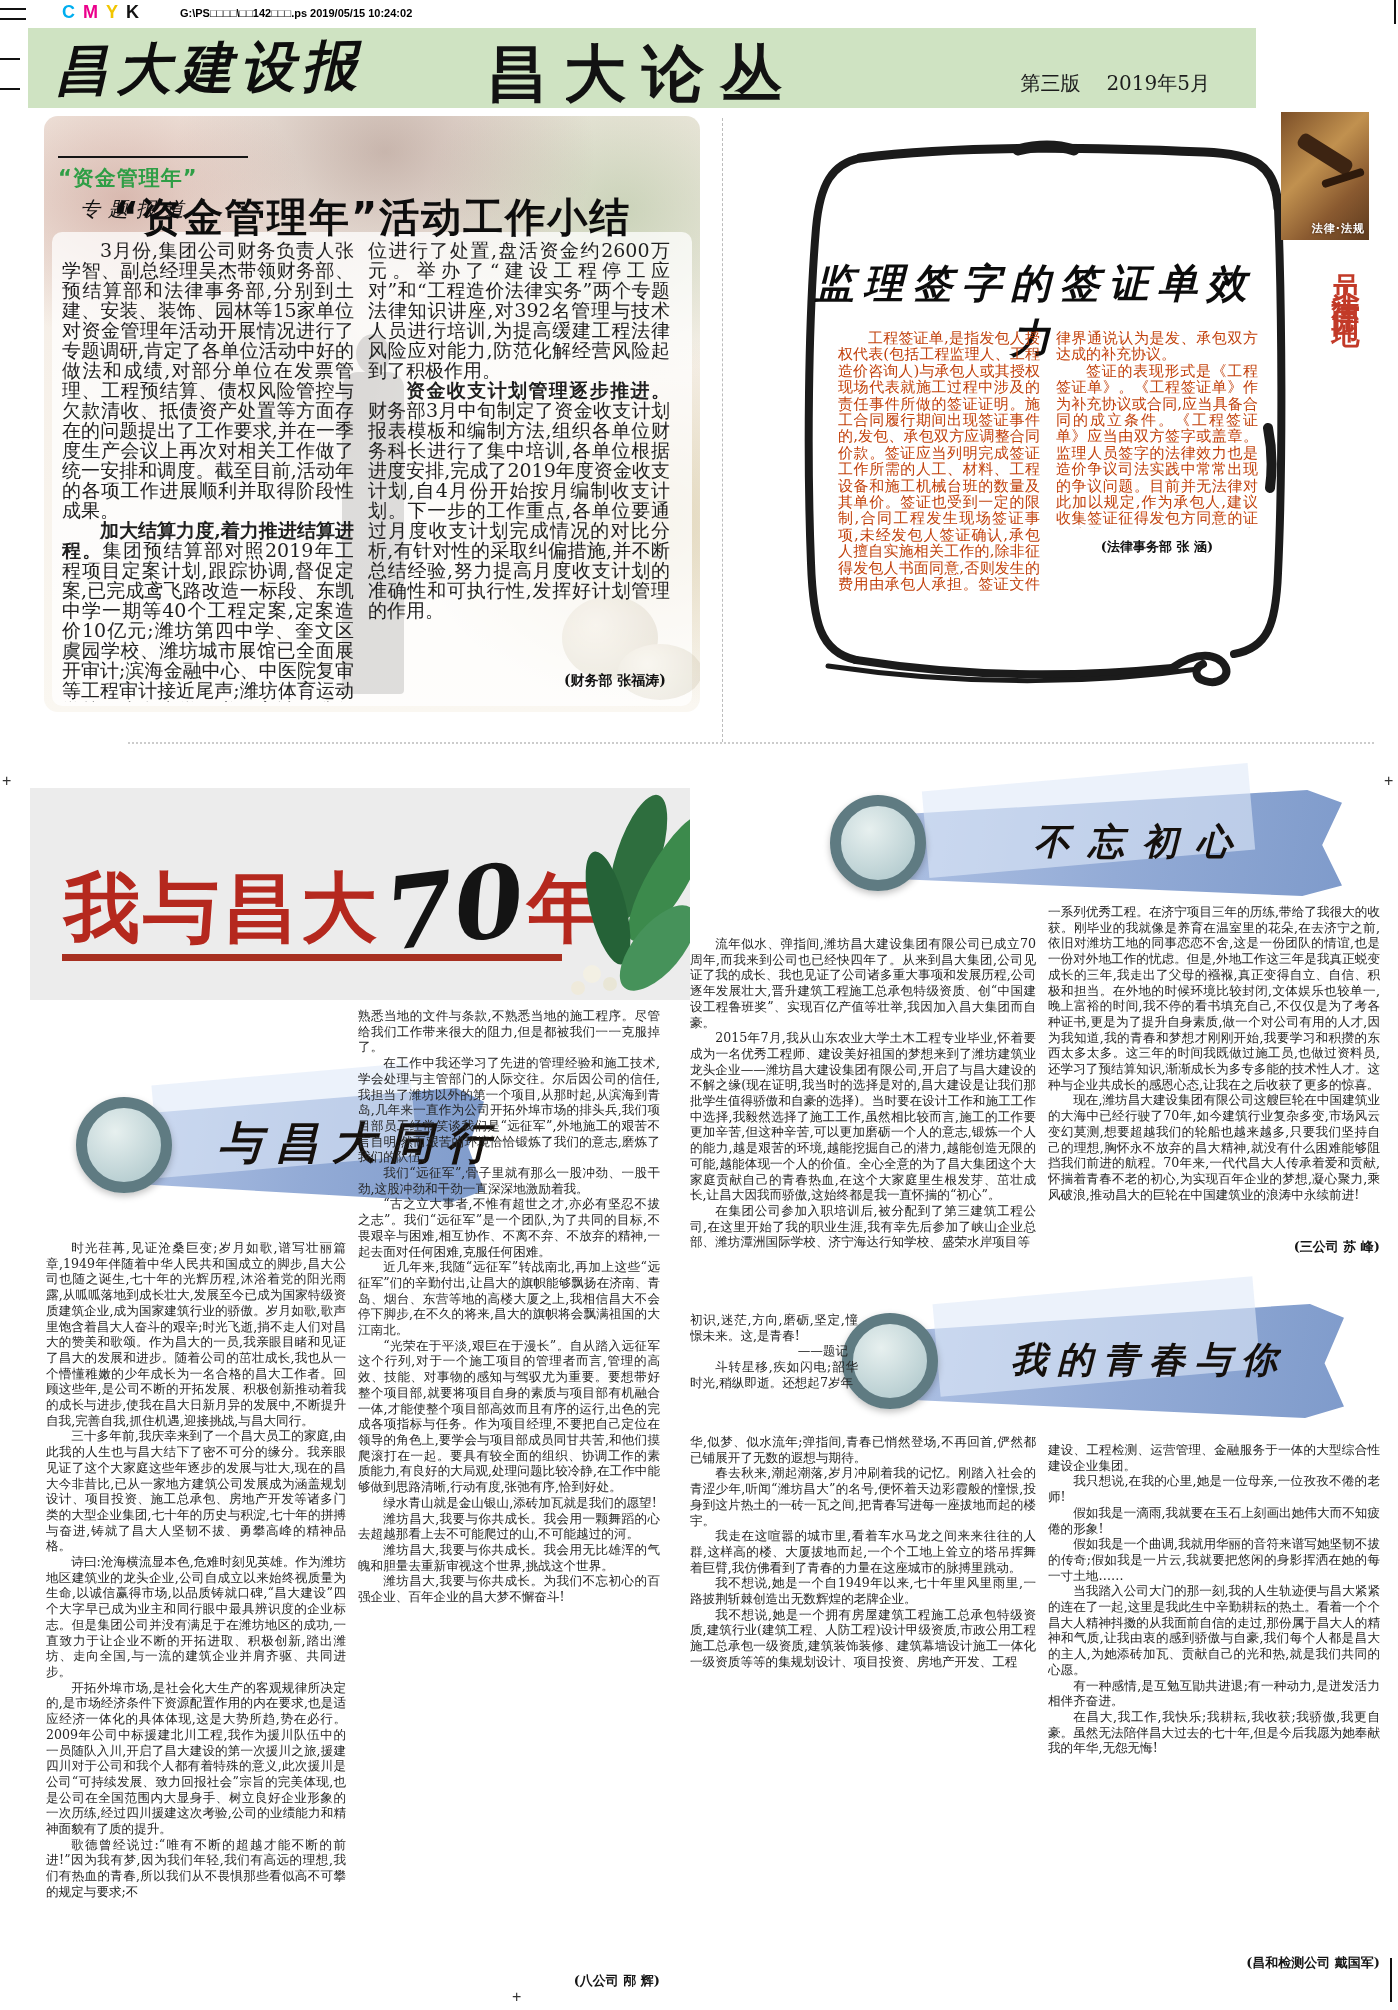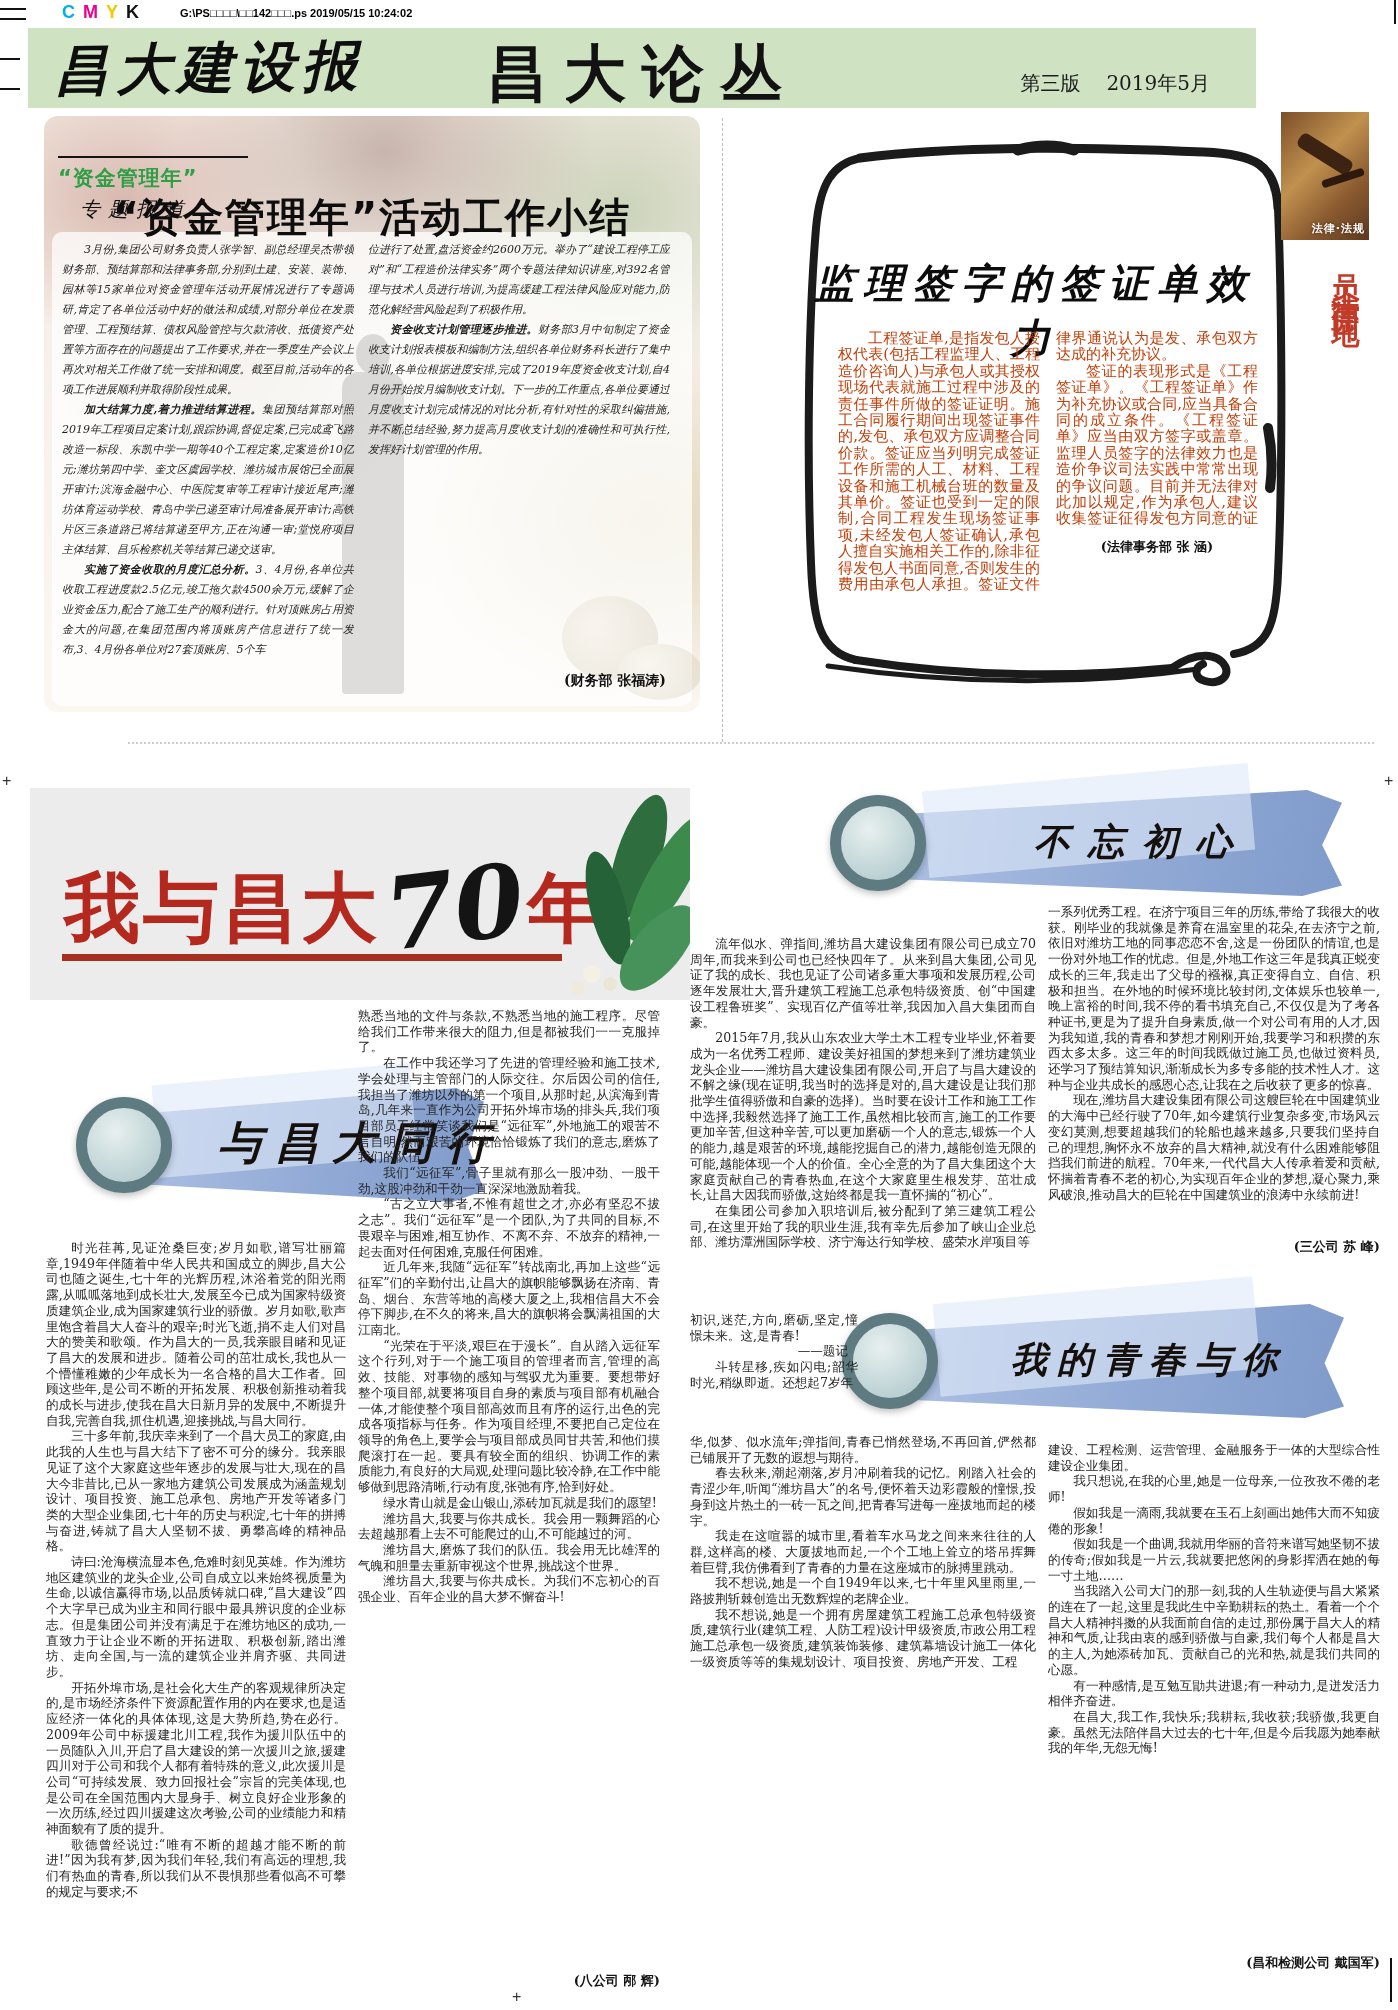--- a/index.html
+++ b/index.html
@@ -39,21 +39,21 @@
   .silhouette .body{position:absolute;left:8px;top:38px;width:62px;height:322px;border-radius:16px 16px 4px 4px;background:#3a3a3a;}
   .coins{position:absolute;left:508px;top:432px;width:150px;height:150px;opacity:.28;}
   .coins i{position:absolute;border-radius:50%;background:radial-gradient(circle at 35% 35%, #efe9da,#b9ae92);display:block;}
   .coin1{left:10px;top:48px;width:96px;height:84px;}
   .coin2{left:66px;top:96px;width:84px;height:56px;}
   .fund-badge{position:absolute;left:14px;top:40px;width:190px;border-top:2px solid #141414;padding-top:6px;}
   .fund-badge-l1{font:900 21px "DejaVu Sans",sans-serif;color:#2f9e46;letter-spacing:1px;}
   .fund-badge-l2{margin:4px 0 0 22px;font:italic 20px "DejaVu Serif",serif;color:#111;letter-spacing:8px;}
   .fund-headline{position:absolute;left:0;right:0;top:74px;text-align:center;
                  font:900 40px "DejaVu Sans",sans-serif;color:#0d0d0d;letter-spacing:2px;}
-  .fund-col{position:absolute;overflow:hidden;font-size:11px;line-height:20px;text-align:justify;color:#1f1f1f;font-style:italic;}
+  .fund-col{position:absolute;overflow:hidden;font-size:19px;line-height:20px;text-align:justify;color:#1f1f1f;}
   .fund-col p{margin:0;text-indent:2em;}
   .fund-col b{font-weight:bold;}
   .fund-col1{left:18px;top:124px;width:292px;height:462px;}
   .fund-col2{left:324px;top:124px;width:302px;height:430px;}
   .fund-sig{position:absolute;right:34px;top:556px;font-weight:bold;font-size:14px;color:#111;}
 
   .vdash{position:absolute;left:722px;top:118px;height:624px;border-left:1px dashed #bcbcbc;}
 
   
   .law-frame{position:absolute;left:768px;top:128px;width:550px;height:590px;}
@@ -252,21 +252,21 @@
   </div>
   <div class="ecol e1c2" data-name="essay-tongxing-column-2">
     <p class="noind" data-name="paragraph">熟悉当地的文件与条款,不熟悉当地的施工程序。尽管给我们工作带来很大的阻力,但是都被我们一一克服掉了。</p>
     <p data-name="paragraph">在工作中我还学习了先进的管理经验和施工技术,学会处理与主管部门的人际交往。尔后因公司的信任,我担当了潍坊以外的第一个项目,从那时起,从滨海到青岛,几年来一直作为公司开拓外埠市场的排头兵,我们项目部员工经常笑谈我们是“远征军”,外地施工的艰苦不言自明,然而艰苦的环境恰恰锻炼了我们的意志,磨炼了我们的队伍。</p>
     <p data-name="paragraph">我们“远征军”,骨子里就有那么一股冲劲、一股干劲,这股冲劲和干劲一直深深地激励着我。</p>
     <p data-name="paragraph">“古之立大事者,不惟有超世之才,亦必有坚忍不拔之志”。我们“远征军”是一个团队,为了共同的目标,不畏艰辛与困难,相互协作、不离不弃、不放弃的精神,一起去面对任何困难,克服任何困难。</p>
     <p data-name="paragraph">近几年来,我随“远征军”转战南北,再加上这些“远征军”们的辛勤付出,让昌大的旗帜能够飘扬在济南、青岛、烟台、东营等地的高楼大厦之上,我相信昌大不会停下脚步,在不久的将来,昌大的旗帜将会飘满祖国的大江南北。</p>
     <p data-name="paragraph">“光荣在于平淡,艰巨在于漫长”。自从踏入远征军这个行列,对于一个施工项目的管理者而言,管理的高效、技能、对事物的感知与驾驭尤为重要。要想带好整个项目部,就要将项目自身的素质与项目部有机融合一体,才能使整个项目部高效而且有序的运行,出色的完成各项指标与任务。作为项目经理,不要把自己定位在领导的角色上,要学会与项目部成员同甘共苦,和他们摸爬滚打在一起。要具有较全面的组织、协调工作的素质能力,有良好的大局观,处理问题比较冷静,在工作中能够做到思路清晰,行动有度,张弛有序,恰到好处。</p>
     <p data-name="paragraph">绿水青山就是金山银山,添砖加瓦就是我们的愿望!</p>
     <p data-name="paragraph">潍坊昌大,我要与你共成长。我会用一颗舞蹈的心去超越那看上去不可能爬过的山,不可能越过的河。</p>
-    <p data-name="paragraph">潍坊昌大,磨炼了我们的队伍。我会用无比雄浑的气魄和胆量去重新审视这个世界,挑战这个世界。</p>
+    <p data-name="paragraph">潍坊昌大,我要与你共成长。我会用无比雄浑的气魄和胆量去重新审视这个世界,挑战这个世界。</p>
     <p data-name="paragraph">潍坊昌大,我要与你共成长。为我们不忘初心的百强企业、百年企业的昌大梦不懈奋斗!</p>
   </div>
   <div class="esig e1sig" data-name="essay-tongxing-signature">(八公司 邴 辉)</div>
 
   <div class="ecol e2c3" data-name="essay-chuxin-column-1">
     <p data-name="paragraph">流年似水、弹指间,潍坊昌大建设集团有限公司已成立70周年,而我来到公司也已经快四年了。从来到昌大集团,公司见证了我的成长、我也见证了公司诸多重大事项和发展历程,公司逐年发展壮大,晋升建筑工程施工总承包特级资质、创“中国建设工程鲁班奖”、实现百亿产值等壮举,我因加入昌大集团而自豪。</p>
     <p data-name="paragraph">2015年7月,我从山东农业大学土木工程专业毕业,怀着要成为一名优秀工程师、建设美好祖国的梦想来到了潍坊建筑业龙头企业——潍坊昌大建设集团有限公司,开启了与昌大建设的不解之缘(现在证明,我当时的选择是对的,昌大建设是让我们那批学生值得骄傲和自豪的选择)。当时要在设计工作和施工工作中选择,我毅然选择了施工工作,虽然相比较而言,施工的工作要更加辛苦,但这种辛苦,可以更加磨砺一个人的意志,锻炼一个人的能力,越是艰苦的环境,越能挖掘自己的潜力,越能创造无限的可能,越能体现一个人的价值。全心全意的为了昌大集团这个大家庭贡献自己的青春热血,在这个大家庭里生根发芽、茁壮成长,让昌大因我而骄傲,这始终都是我一直怀揣的“初心”。</p>
     <p data-name="paragraph">在集团公司参加入职培训后,被分配到了第三建筑工程公司,在这里开始了我的职业生涯,我有幸先后参加了峡山企业总部、潍坊潭洲国际学校、济宁海达行知学校、盛荣水岸项目等</p>
   </div>
   <div class="ecol e2c4" data-name="essay-chuxin-column-2">

